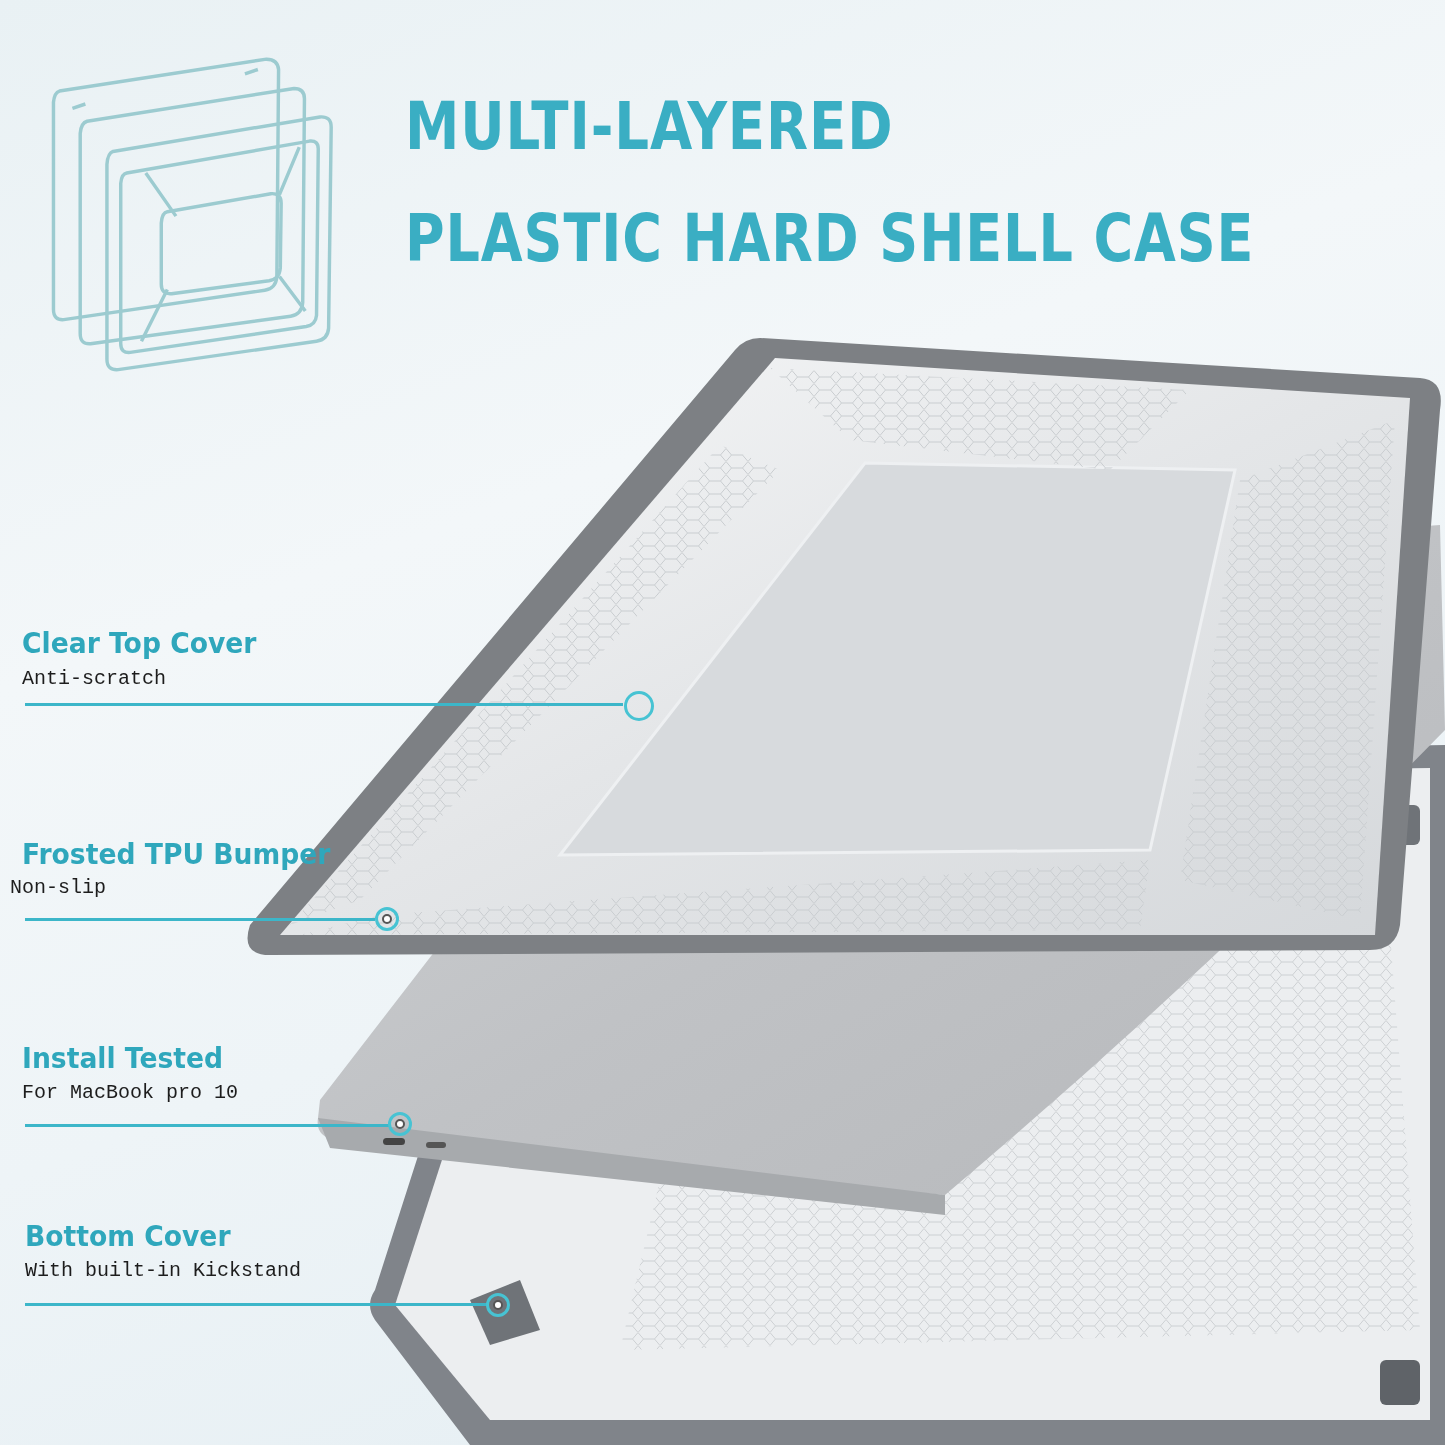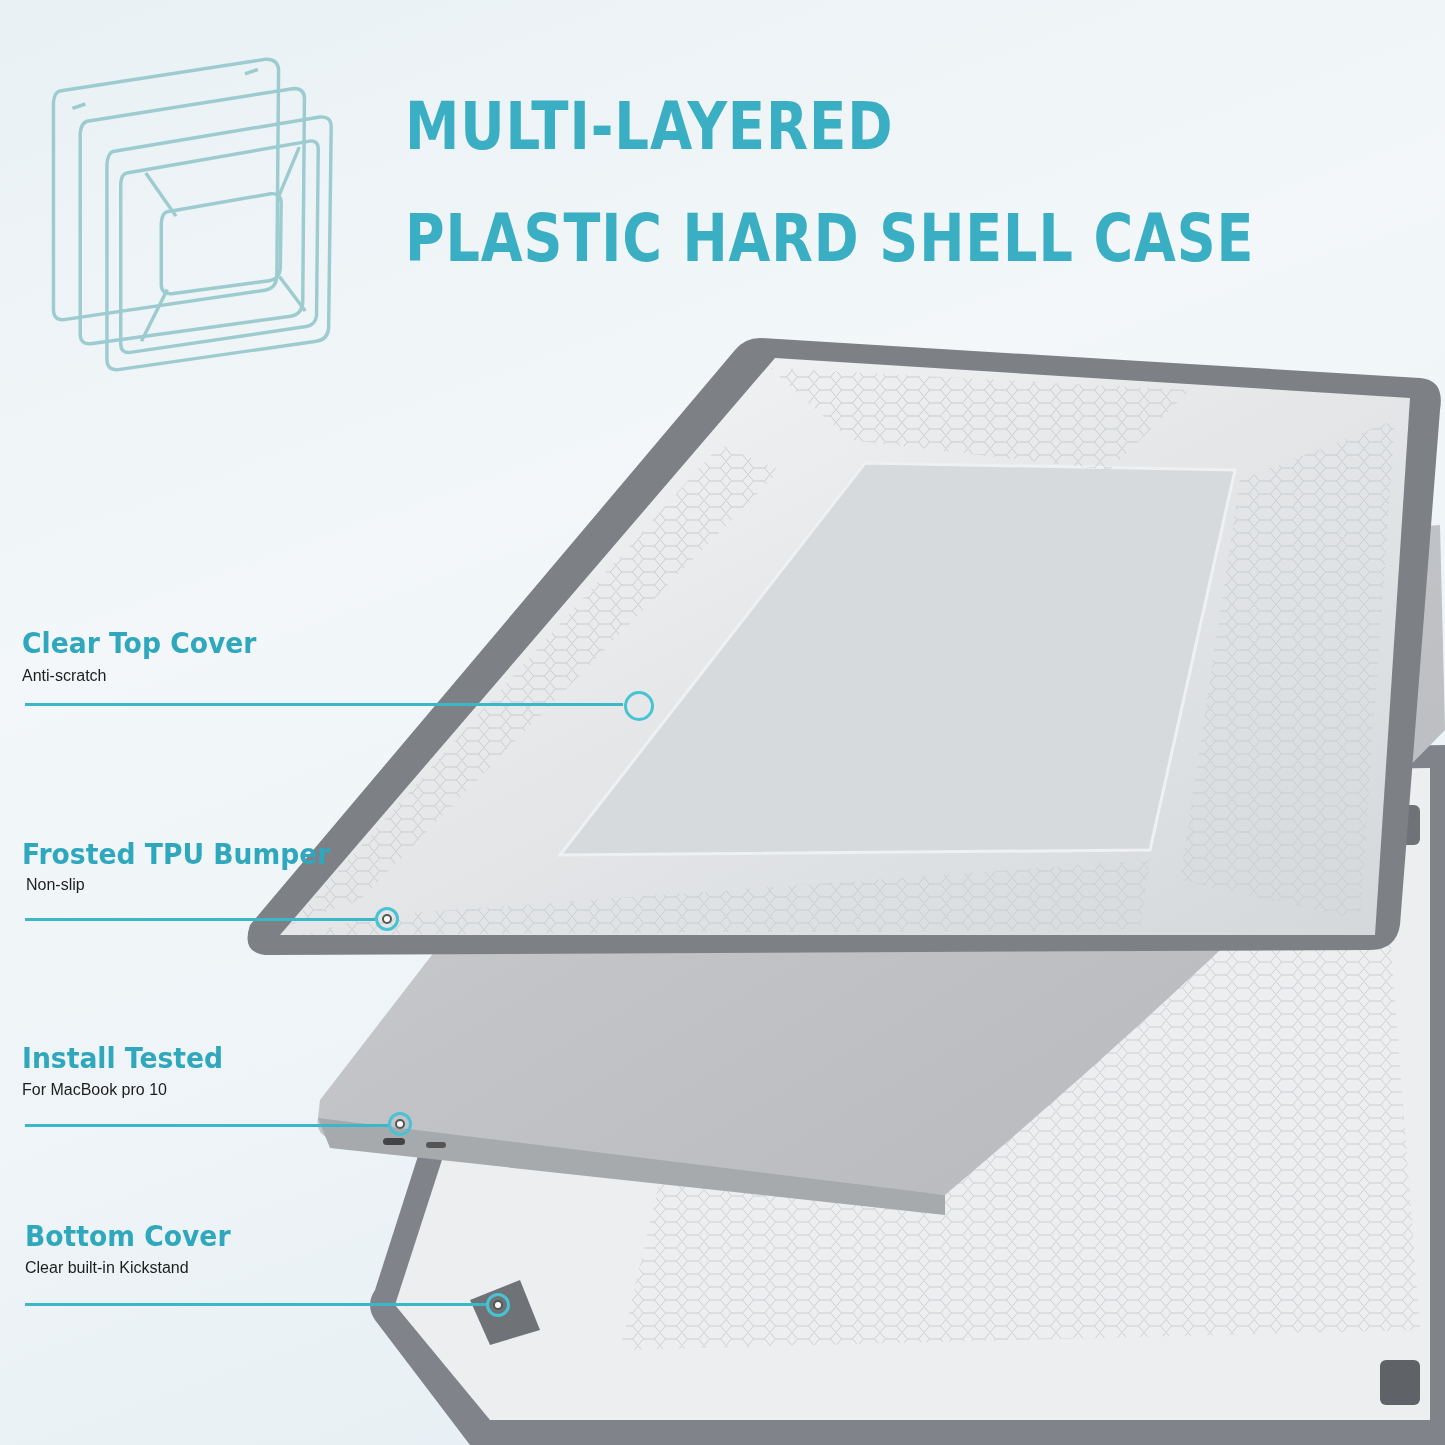--- a/index.html
+++ b/index.html
@@ -5,21 +5,21 @@
   html,body{margin:0;padding:0;}
   body{width:1445px;height:1445px;overflow:hidden;position:relative;
     background:linear-gradient(160deg,#e9f1f4 0%,#f3f7f9 35%,#eef4f7 60%,#e3edf2 100%);
     font-family:"DejaVu Sans","Liberation Sans",sans-serif;}
   .abs{position:absolute;}
   .title{position:absolute;left:405px;font-family:"DejaVu Sans",sans-serif;font-weight:bold;
     color:#3aaec3;letter-spacing:1px;white-space:nowrap;font-stretch:condensed;}
   .title1{top:88px;font-size:66px;transform:scaleX(0.92);transform-origin:left;}
   .title2{top:200px;font-size:66px;transform:scaleX(0.91);transform-origin:left;}
   .feat-title{position:absolute;font-family:"DejaVu Sans",sans-serif;font-weight:bold;color:#2fa7bc;font-size:28px;white-space:nowrap;transform:scaleX(0.95);transform-origin:left;}
-  .feat-sub{position:absolute;font-family:Liberation Sans, sans-serif;color:#1d1d1d;font-size:16px;white-space:nowrap;}
+  .feat-sub{position:absolute;font-family:Liberation Mono, monospace;color:#1d1d1d;font-size:20px;white-space:nowrap;}
   .line{position:absolute;height:3px;background:#3cb6c9;}
   .dot{position:absolute;width:24px;height:24px;border-radius:50%;border:3px solid #47c3d3;box-sizing:border-box;}
   .dot.filled::after{content:"";position:absolute;left:4px;top:4px;width:10px;height:10px;border-radius:50%;background:#fff;border:2px solid #555;box-sizing:border-box;}
 </style>
 </head>
 <body>
 
 <svg class="abs" style="left:25px;top:25px" width="345" height="365" viewBox="0 0 400 400" fill="none" stroke="#9ccbd0" stroke-width="4" stroke-linejoin="round">
 
   <path d="M40 65 L280 28 Q293 28 294 40 L292 280 Q291 294 278 296 L45 330 Q33 331 33 318 L33 78 Q34 67 40 65Z"></path>
@@ -82,30 +82,30 @@
 
 <div>
   <div class="feat-title" style="left:22px;top:627px">Clear Top Cover</div>
   <div class="feat-sub" style="left:22px;top:667px">Anti-scratch</div>
   <div class="line" style="left:25px;top:703px;width:598px"></div>
   <div class="dot" style="left:624px;top:691px;width:30px;height:30px"></div>
 </div>
 
 <div>
   <div class="feat-title" style="left:22px;top:838px">Frosted TPU Bumper</div>
-  <div class="feat-sub" style="left:26px;top:876px">Non-slip</div>
+  <div class="feat-sub" style="left:10px;top:876px">Non-slip</div>
   <div class="line" style="left:25px;top:918px;width:350px"></div>
   <div class="dot filled" style="left:375px;top:907px"></div>
 </div>
 
 <div>
   <div class="feat-title" style="left:22px;top:1042px">Install Tested</div>
   <div class="feat-sub" style="left:22px;top:1081px">For MacBook pro 10</div>
   <div class="line" style="left:25px;top:1124px;width:365px"></div>
   <div class="dot filled" style="left:388px;top:1112px"></div>
 </div>
 
 <div>
   <div class="feat-title" style="left:25px;top:1220px">Bottom Cover</div>
-  <div class="feat-sub" style="left:25px;top:1259px">Clear built-in Kickstand</div>
+  <div class="feat-sub" style="left:25px;top:1259px">With built-in Kickstand</div>
   <div class="line" style="left:25px;top:1303px;width:462px"></div>
   <div class="dot filled" style="left:486px;top:1293px"></div>
 </div>
 
 </body></html>

